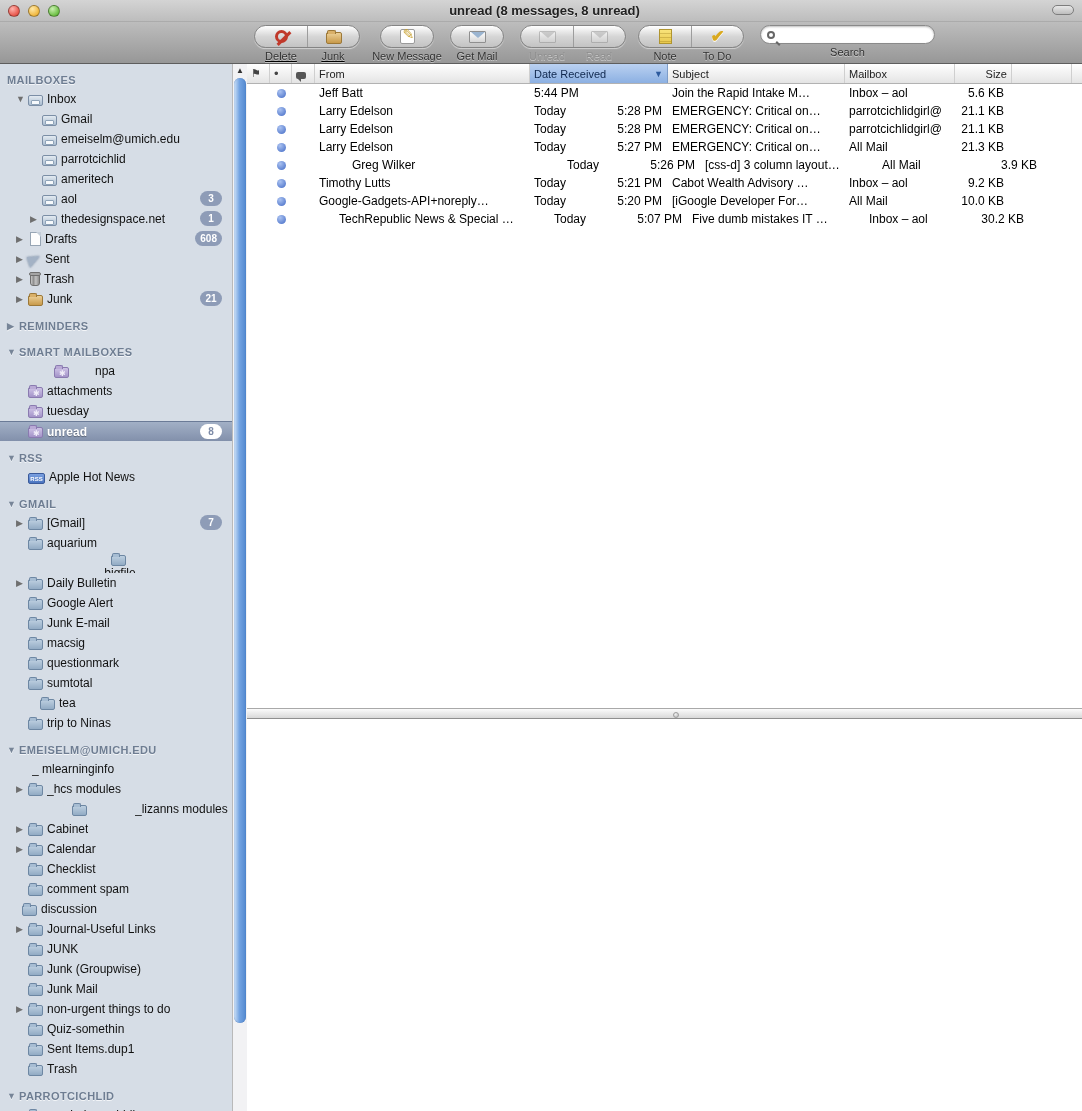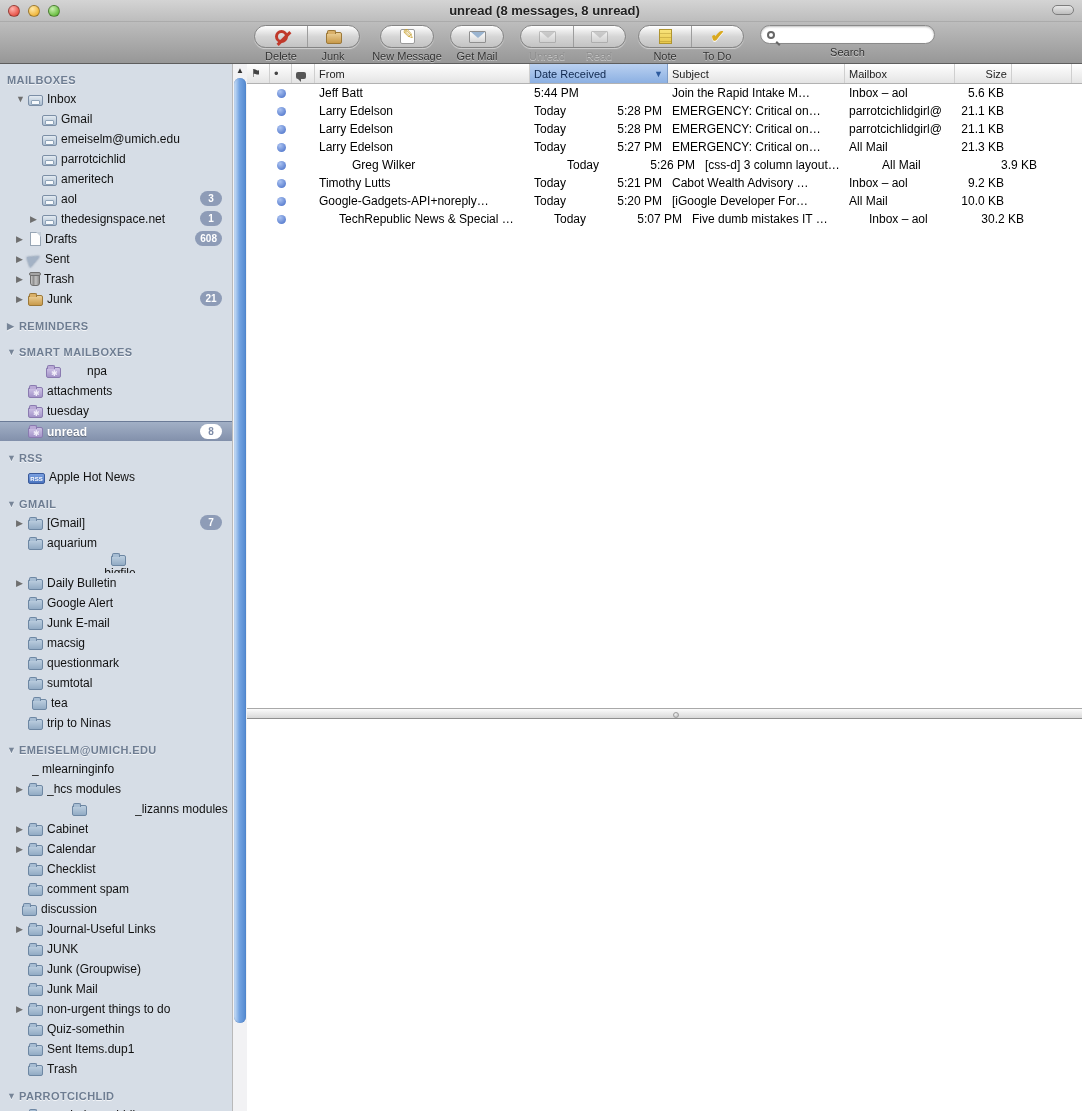--- a/index.html
+++ b/index.html
@@ -127,21 +127,21 @@
 <div class="window">
   <div class="titlebar">
     <span class="tl red"></span>
     <span class="tl yellow"></span>
     <span class="tl green"></span>
     <div class="win-title">unread (8 messages, 8 unread)</div>
     <div class="lozenge"></div>
   </div>
 
   <div class="toolbar" id="toolbar">
-      <div class="tb-group" style="margin-left: 254px;">
+      <div class="tb-group" style="margin-left: 254px; text-decoration: underline;">
         <div class="capsule">
           <div class="tb-seg">
             <span class="ic ic-delete"></span>
           </div>
           <div class="tb-seg">
             <span class="ic ic-junk"></span>
           </div>
         </div>
         <div class="tb-labels">
           <div class="tb-lab-wrap">
@@ -287,21 +287,21 @@
             <span class="badge">21</span>
           </div>
           <div class="sb-section-header">
             <span class="sb-tri">▶</span>
             <span>REMINDERS</span>
           </div>
           <div class="sb-section-header">
             <span class="sb-tri">▼</span>
             <span>SMART MAILBOXES</span>
           </div>
-          <div class="sb-row" style="padding-left: 12px; gap: 22px;">
+          <div class="sb-row" style="padding-left: 20px; gap: 22px;">
             <span class="sb-tri"></span>
             <span class="ic ic-smart"></span>
             <span class="lbl">npa</span>
           </div>
           <div class="sb-row" style="padding-left: 16px;">
             <span class="sb-tri"></span>
             <span class="ic ic-smart"></span>
             <span class="lbl">attachments</span>
           </div>
           <div class="sb-row" style="padding-left: 16px;">
@@ -367,21 +367,21 @@
           <div class="sb-row" style="padding-left: 16px;">
             <span class="sb-tri"></span>
             <span class="ic ic-folder"></span>
             <span class="lbl">questionmark</span>
           </div>
           <div class="sb-row" style="padding-left: 16px;">
             <span class="sb-tri"></span>
             <span class="ic ic-folder"></span>
             <span class="lbl">sumtotal</span>
           </div>
-          <div class="sb-row" style="padding-left: 20px;">
+          <div class="sb-row" style="padding-left: 28px;">
             <span class="sb-tri"></span>
             <span class="ic ic-folder"></span>
             <span class="lbl">tea</span>
           </div>
           <div class="sb-row" style="padding-left: 16px;">
             <span class="sb-tri"></span>
             <span class="ic ic-folder"></span>
             <span class="lbl">trip to Ninas</span>
           </div>
           <div class="sb-section-header">

